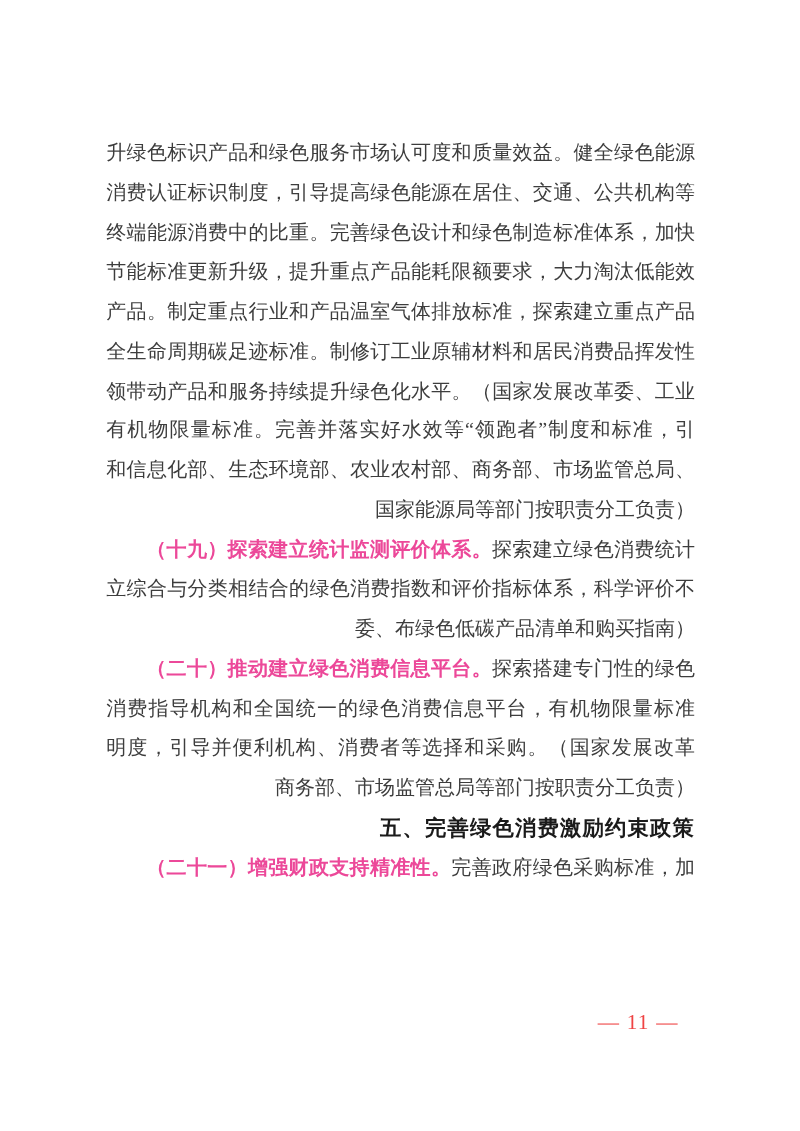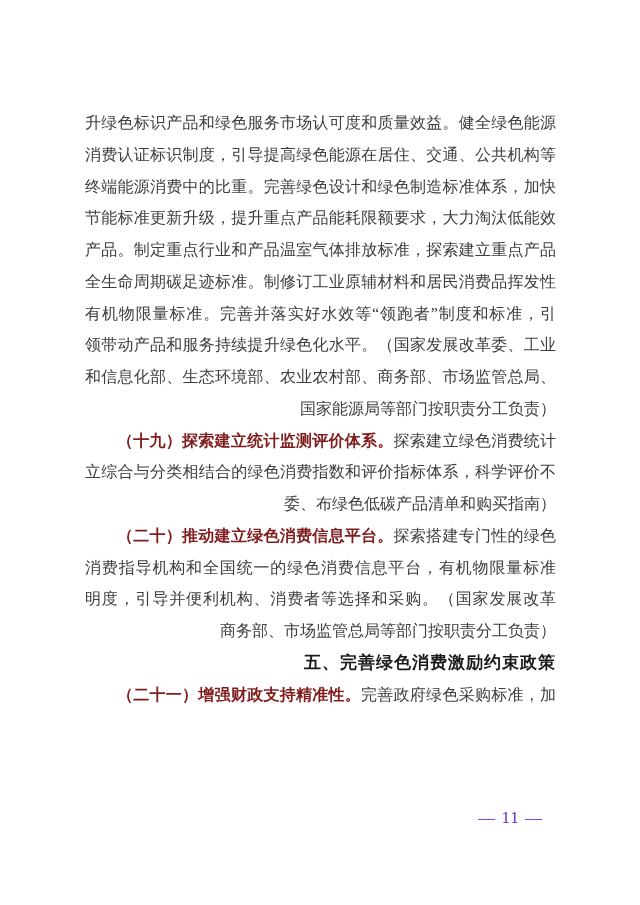--- a/index.html
+++ b/index.html
@@ -39,54 +39,54 @@
   .just {
     white-space: normal;
     text-align: justify;
     text-align-last: justify;
   }
   .ind {
     text-indent: 32px;
   }
   .lead {
     font-weight: bold;
-    color: #7f1d1d;
+    color: #ec4899;
   }
   .heading {
     font-family: Liberation Sans, sans-serif;
     font-weight: bold;
     font-size: 17px;
     color: #1a1a1a;
     letter-spacing: 1px;
   }
   .footer {
     position: absolute;
     top: 806px;
     right: 97px;
     font-size: 17px;
     line-height: 24px;
-    color: #6d28d9;
+    color: #ef4444;
     letter-spacing: 1px;
     text-align: center;
   }
 </style>
 </head>
 <body>
 
 <div class="page">
   <div class="content">
 
     <div class="ln just"><span>升绿色标识产品和绿色服务市场认可度和质量效益。健全绿色能源</span></div>
     <div class="ln just"><span>消费认证标识制度，引导提高绿色能源在居住、交通、公共机构等</span></div>
     <div class="ln just"><span>终端能源消费中的比重。完善绿色设计和绿色制造标准体系，加快</span></div>
     <div class="ln just"><span>节能标准更新升级，提升重点产品能耗限额要求，大力淘汰低能效</span></div>
     <div class="ln just"><span>产品。制定重点行业和产品温室气体排放标准，探索建立重点产品</span></div>
     <div class="ln just"><span>全生命周期碳足迹标准。制修订工业原辅材料和居民消费品挥发性</span></div>
+    <div class="ln just"><span>领带动产品和服务持续提升绿色化水平。（国家发展改革委、工业</span></div>
     <div class="ln just"><span>有机物限量标准。完善并落实好水效等“领跑者”制度和标准，引</span></div>
-    <div class="ln just"><span>领带动产品和服务持续提升绿色化水平。（国家发展改革委、工业</span></div>
     <div class="ln just"><span>和信息化部、生态环境部、农业农村部、商务部、市场监管总局、</span></div>
     <div class="ln"><span>国家能源局等部门按职责分工负责）</span></div>
 
     <div class="ln just ind"><span class="lead">（十九）探索建立统计监测评价体系。</span><span>探索建立绿色消费统计</span></div>
     <div class="ln just"><span>立综合与分类相结合的绿色消费指数和评价指标体系，科学评价不</span></div>
     <div class="ln"><span>委、布绿色低碳产品清单和购买指南）</span></div>
 
     <div class="ln just ind"><span class="lead">（二十）推动建立绿色消费信息平台。</span><span>探索搭建专门性的绿色</span></div>
     <div class="ln just"><span>消费指导机构和全国统一的绿色消费信息平台，有机物限量标准</span></div>
     <div class="ln just"><span>明度，引导并便利机构、消费者等选择和采购。（国家发展改革委、</span></div>

